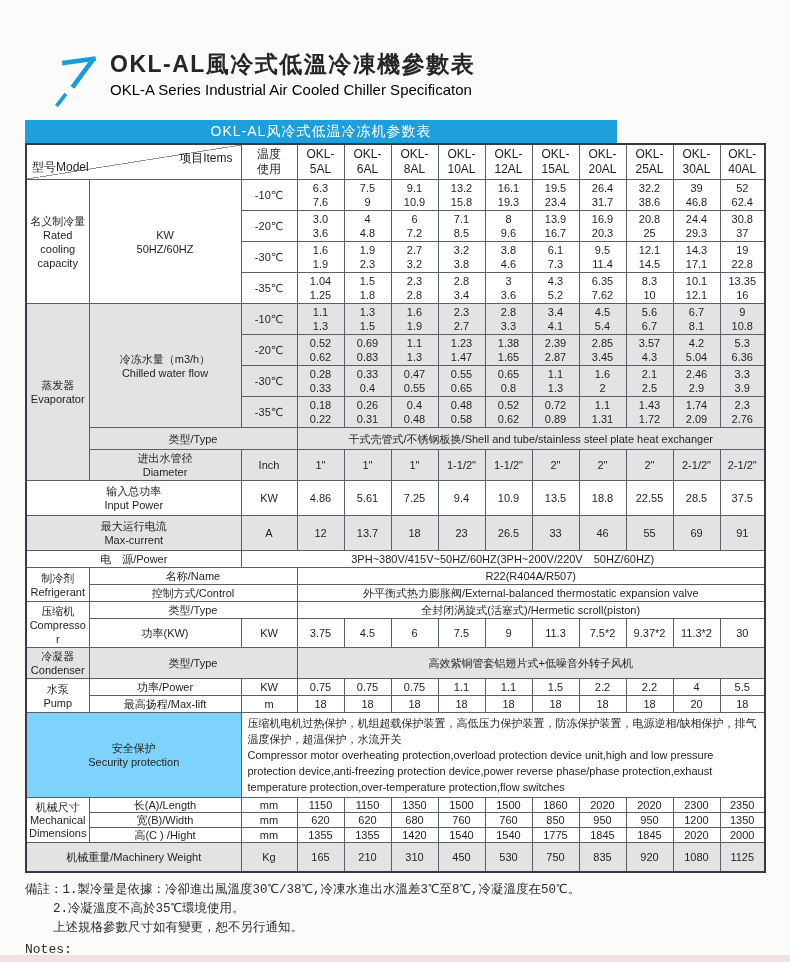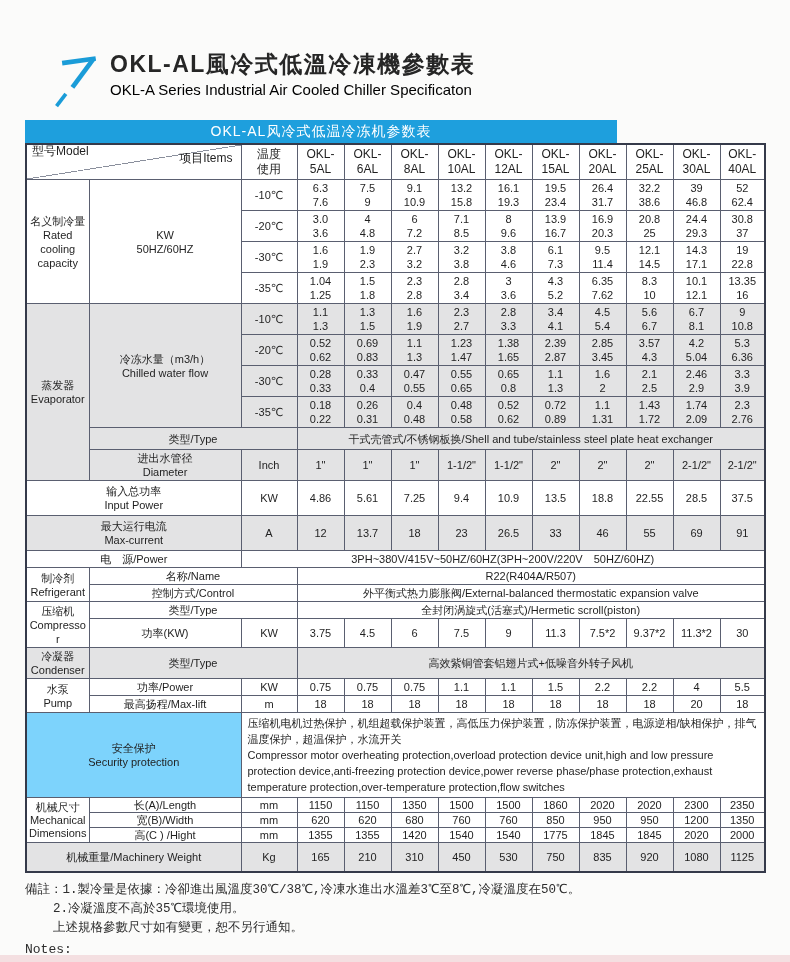--- a/index.html
+++ b/index.html
@@ -34,21 +34,21 @@
   tr.h34 td{height:32px;}
   tr.h26 td{height:26px;}
   tr.h22 td{height:19px;}
   tr.sm td{height:14px;line-height:13px;padding:0 1px;}
   td.sec{
     text-align:left;padding:2px 6px;line-height:16px;font-size:11px;background:#ffffff;border-radius:20px;
   }
   td.corner{position:relative;padding:0;
     background:linear-gradient(to bottom right,#ffffff 49.3%,#8a8f9c 49.3%,#8a8f9c 50.7%,#ffffff 50.7%);
   }
-  .c-model{position:absolute;left:5px;bottom:20px;font-size:12px;}
+  .c-model{position:absolute;left:5px;bottom:4px;font-size:12px;}
   .c-items{position:absolute;right:8px;top:6px;font-size:12px;}
   
   .notes{margin:8px 25px 0 25px;color:#2d2d2d;font-family:Liberation Mono, monospace;}
   .notes .zh{font-size:12.5px;line-height:19px;}
   .notes .zh.ind{padding-left:28px;}
   .notes .en-label{font-size:13px;line-height:20px;margin-top:2px;}
   .notes .en{font-size:13px;line-height:19px;}
   .bottom-strip{position:absolute;left:0;bottom:0;width:790px;height:7px;background:#f4dfe1;}
 </style>
 </head>

